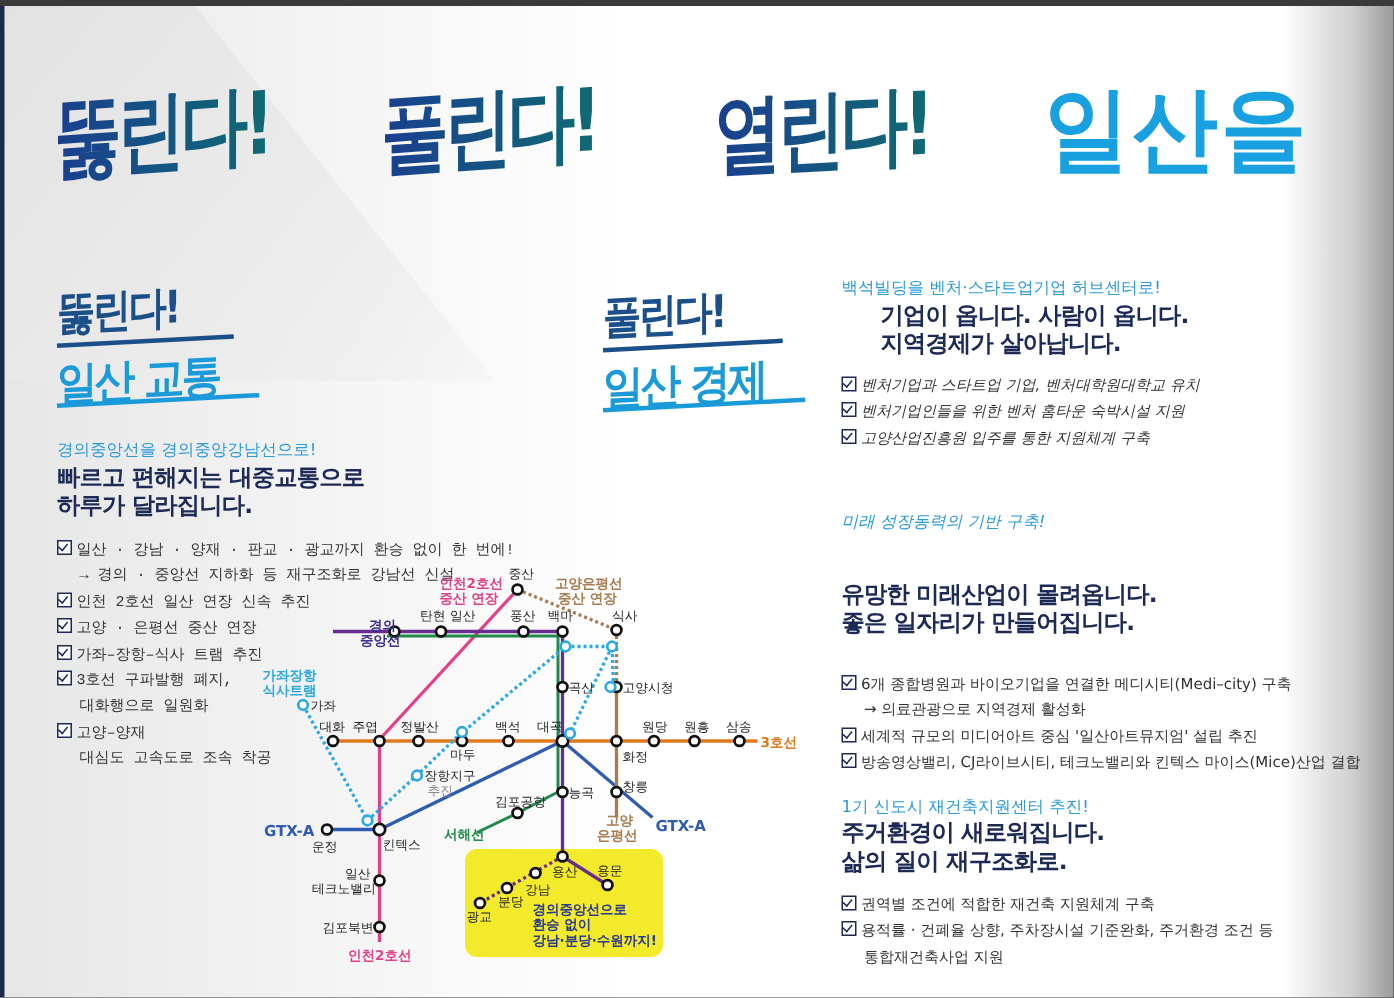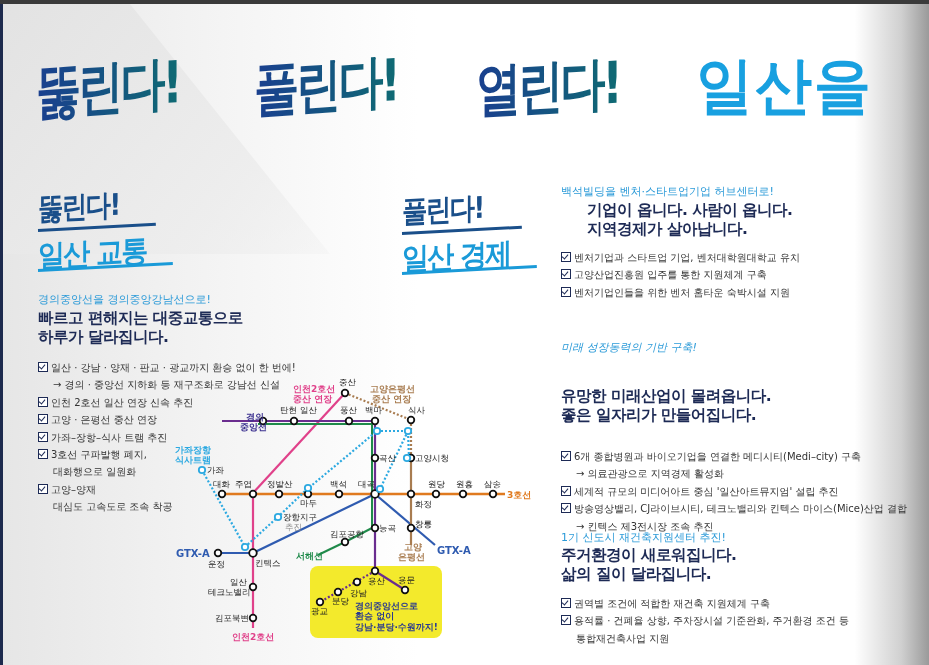--- a/index.html
+++ b/index.html
@@ -48,21 +48,21 @@
     <span class="t2">일산 교통</span>
     <span class="u2" style="top:80px;width:135px;"></span>
   </div>
 
   <div class="sub" style="left:38px;top:288px;">경의중앙선을 경의중앙강남선으로!</div>
   <div class="big" style="left:38px;top:305px;">
     <div>빠르고 편해지는 대중교통으로</div>
     <div>하루가 달라집니다.</div>
   </div>
 
-  <ul class="list" style="left:38px;top:355px;">
+  <ul class="list" style="left:38px;top:355px;font-family:Liberation Mono, monospace;">
     <li><span class="cb"></span><span>일산 · 강남 · 양재 · 판교 · 광교까지 환승 없이 한 번에!</span></li>
     <li class="indent"><span>→ 경의 · 중앙선 지하화 등 재구조화로 강남선 신설</span></li>
     <li><span class="cb"></span><span>인천 2호선 일산 연장 신속 추진</span></li>
     <li><span class="cb"></span><span>고양 · 은평선 중산 연장</span></li>
     <li><span class="cb"></span><span>가좌–장항–식사 트램 추진</span></li>
     <li><span class="cb"></span><span>3호선 구파발행 폐지,</span></li>
     <li class="indent"><span>대화행으로 일원화</span></li>
     <li><span class="cb"></span><span>고양–양재</span></li>
     <li class="indent"><span>대심도 고속도로 조속 착공</span></li>
   </ul>
@@ -72,43 +72,42 @@
     <span class="u1" style="top:40px;width:120px;"></span>
     <span class="t2">일산 경제</span>
     <span class="u2" style="top:80px;width:135px;"></span>
   </div>
 
   <div class="sub" style="left:561px;top:180px;">백석빌딩을 벤처·스타트업기업 허브센터로!</div>
   <div class="big" style="left:587px;top:197px;">
     <div>기업이 옵니다. 사람이 옵니다.</div>
     <div>지역경제가 살아납니다.</div>
   </div>
-  <ul class="list" style="left:561px;top:245px;">
+  <ul class="list" style="left:561px;top:245px;font-style:italic;">
     <li><span class="cb"></span><span>벤처기업과 스타트업 기업, 벤처대학원대학교 유치</span></li>
+    <li><span class="cb"></span><span>벤처기업인들을 위한 벤처 홈타운 숙박시설 지원</span></li>
     <li><span class="cb"></span><span>고양산업진흥원 입주를 통한 지원체계 구축</span></li>
-    <li><span class="cb"></span><span>벤처기업인들을 위한 벤처 홈타운 숙박시설 지원</span></li>
   </ul>
 
   <div class="sub" style="left:561px;top:336px;font-style:italic;">미래 성장동력의 기반 구축!</div>
   <div class="big" style="left:561px;top:353px;margin-top:30px;">
     <div>유망한 미래산업이 몰려옵니다.</div>
     <div>좋은 일자리가 만들어집니다.</div>
   </div>
   <ul class="list" style="left:561px;top:401px;margin-top:43px;">
     <li><span class="cb"></span><span>6개 종합병원과 바이오기업을 연결한 메디시티(Medi–city) 구축</span></li>
     <li class="indent"><span>→ 의료관광으로 지역경제 활성화</span></li>
     <li><span class="cb"></span><span>세계적 규모의 미디어아트 중심 '일산아트뮤지엄' 설립 추진</span></li>
     <li><span class="cb"></span><span>방송영상밸리, CJ라이브시티, 테크노밸리와 킨텍스 마이스(Mice)산업 결합</span></li>
-    <li class="indent"><span>→ 킨텍스 제3전시장 조속 추진</span></li>
   </ul>
 
   <div class="sub" style="left:561px;top:526px;">1기 신도시 재건축지원센터 추진!</div>
   <div class="big" style="left:561px;top:542px;">
     <div>주거환경이 새로워집니다.</div>
-    <div>삶의 질이 달라집니다.</div>
+    <div>삶의 질이 재구조화로.</div>
   </div>
   <ul class="list" style="left:561px;top:591px;">
     <li><span class="cb"></span><span>권역별 조건에 적합한 재건축 지원체계 구축</span></li>
     <li><span class="cb"></span><span>용적률 · 건폐율 상향, 주차장시설 기준완화, 주거환경 조건 등</span></li>
     <li class="indent"><span>통합재건축사업 지원</span></li>
   </ul>
 
   <svg style="position:absolute;left:0;top:-4px;" width="929" height="665" viewBox="0 0 929 665">
 
     <rect x="310" y="566" width="132" height="72" rx="8" fill="#f3ea2c"></rect>

